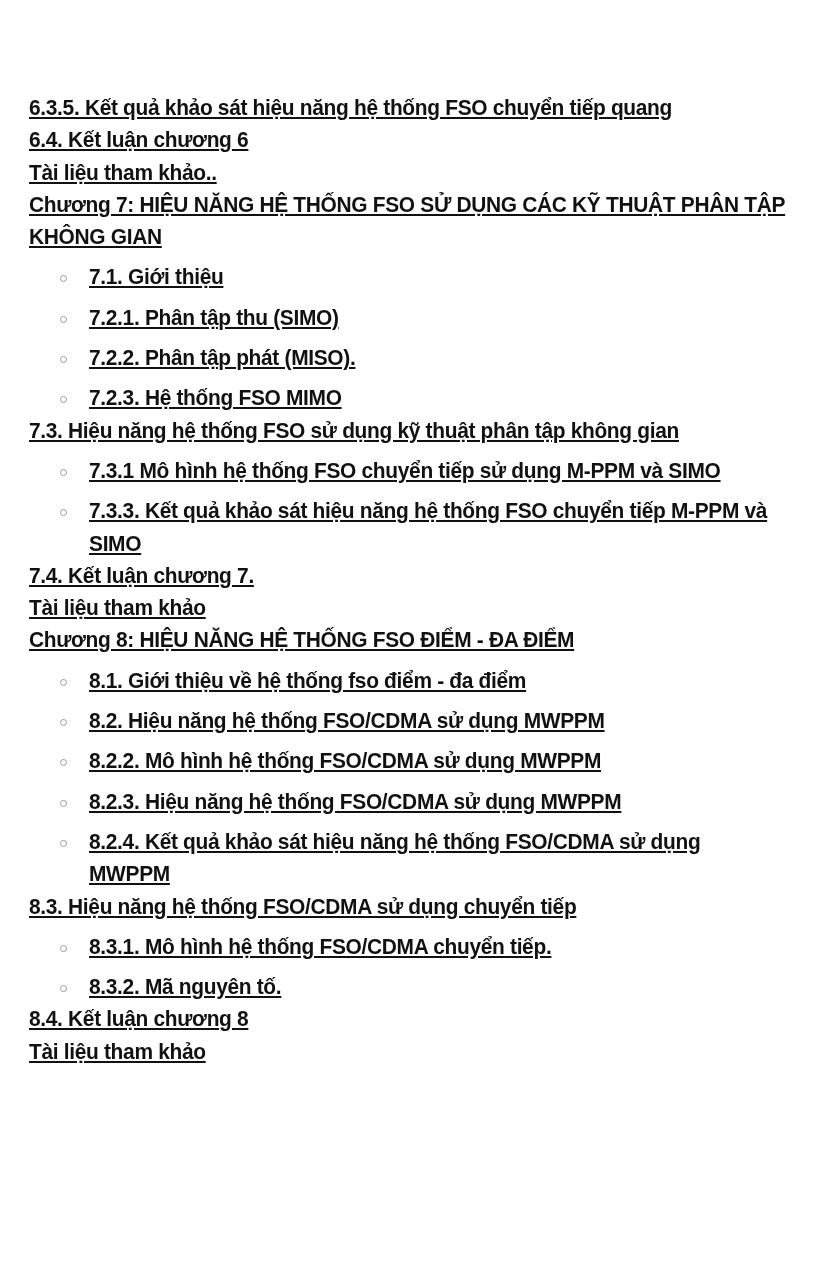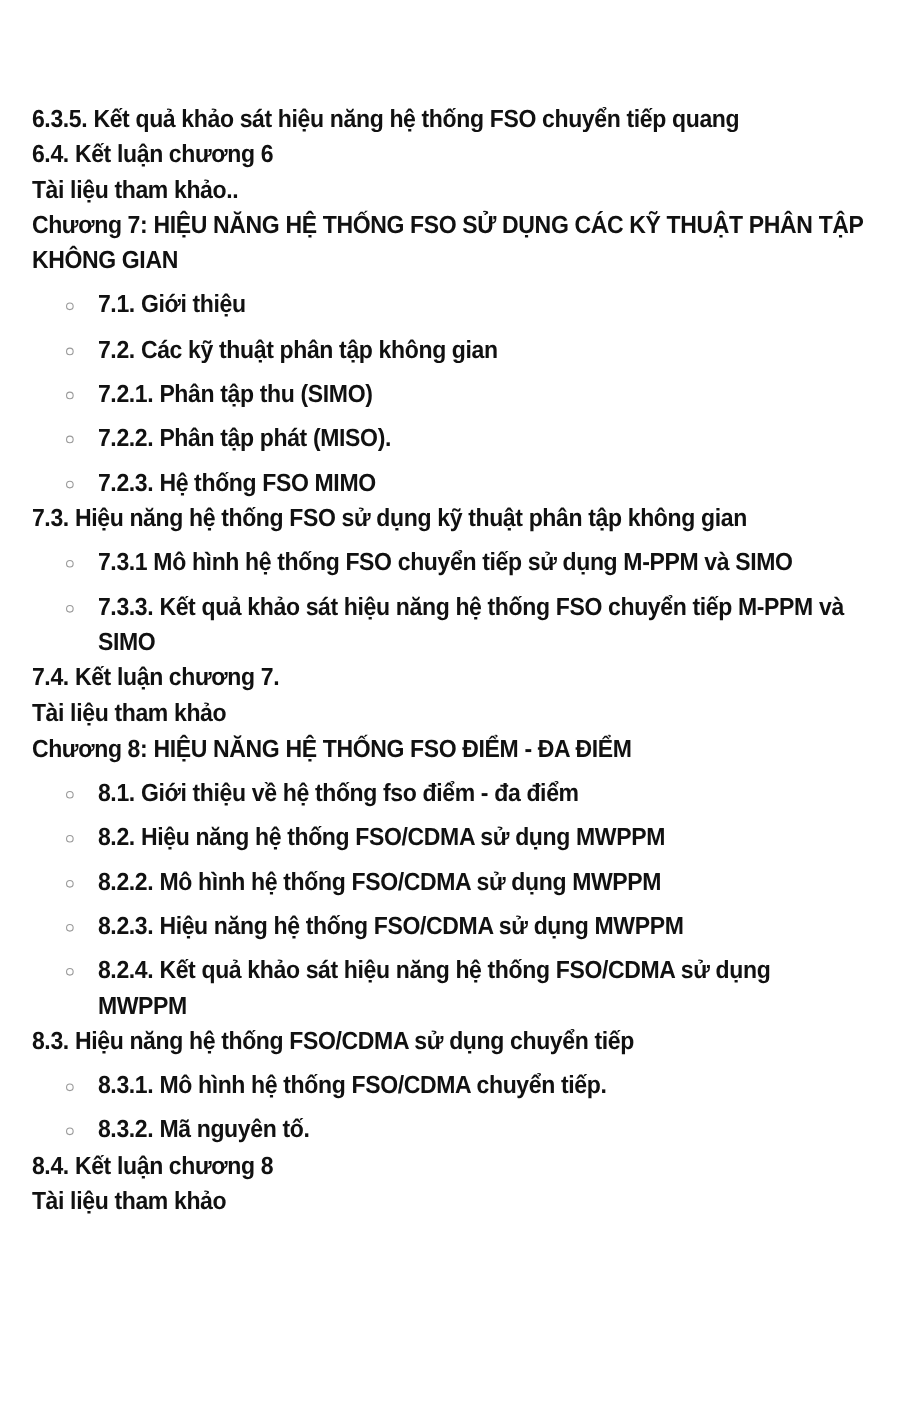--- a/index.html
+++ b/index.html
@@ -13,20 +13,21 @@
     overflow: hidden;
     position: relative;
     font-family: "Liberation Sans", "DejaVu Sans", sans-serif;
     color: #111111;
   }
   .doc {
     position: absolute;
     left: 29px;
     top: 92px;
     width: 780px;
+    text-decoration: underline;
   }
   .line {
     font-weight: bold;
     font-size: 22.5px;
     line-height: 32.3px;
     letter-spacing: -0.35px;
     transform: scaleX(0.93);
     transform-origin: left center;
     white-space: nowrap;
   }
@@ -65,24 +66,20 @@
 
 <div class="doc">
   <div class="line">6.3.5. Kết quả khảo sát hiệu năng hệ thống FSO chuyển tiếp quang</div>
   <div class="line">6.4. Kết luận chương 6</div>
   <div class="line">Tài liệu tham khảo..</div>
   <div class="line wrap">Chương 7: HIỆU NĂNG HỆ THỐNG FSO SỬ DỤNG CÁC KỸ THUẬT PHÂN TẬP KHÔNG GIAN</div>
 
   <div class="sub">
       <span class="bullet"></span>
       <span class="txt">7.1. Giới thiệu</span>
-    </div>
-  <div class="sub">
-      <span class="bullet"></span>
-      <span class="txt">7.2. Các kỹ thuật phân tập không gian</span>
     </div>
   <div class="sub">
       <span class="bullet"></span>
       <span class="txt">7.2.1. Phân tập thu (SIMO)</span>
     </div>
   <div class="sub">
       <span class="bullet"></span>
       <span class="txt">7.2.2. Phân tập phát (MISO).</span>
     </div>
   <div class="sub">

